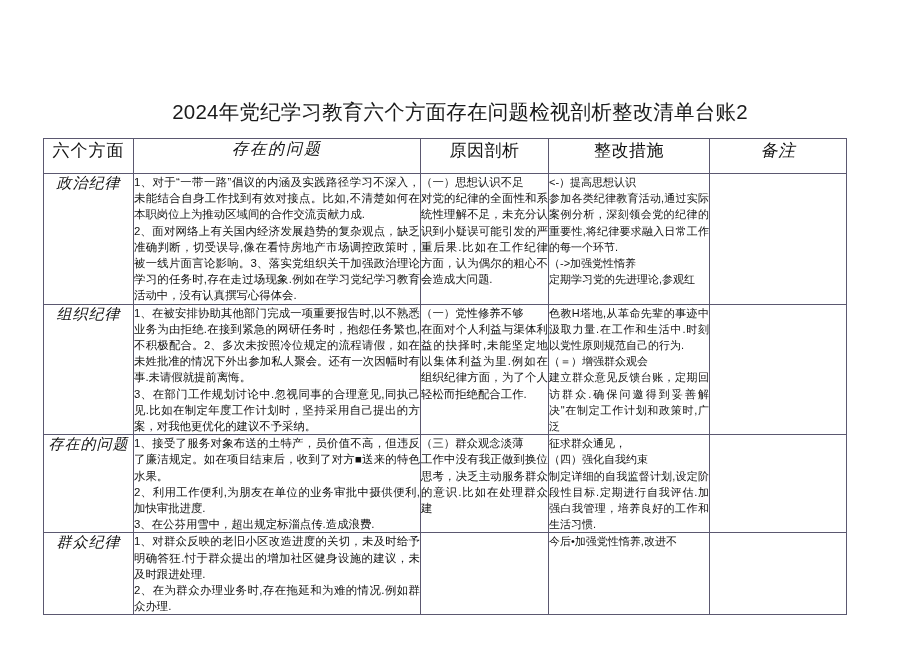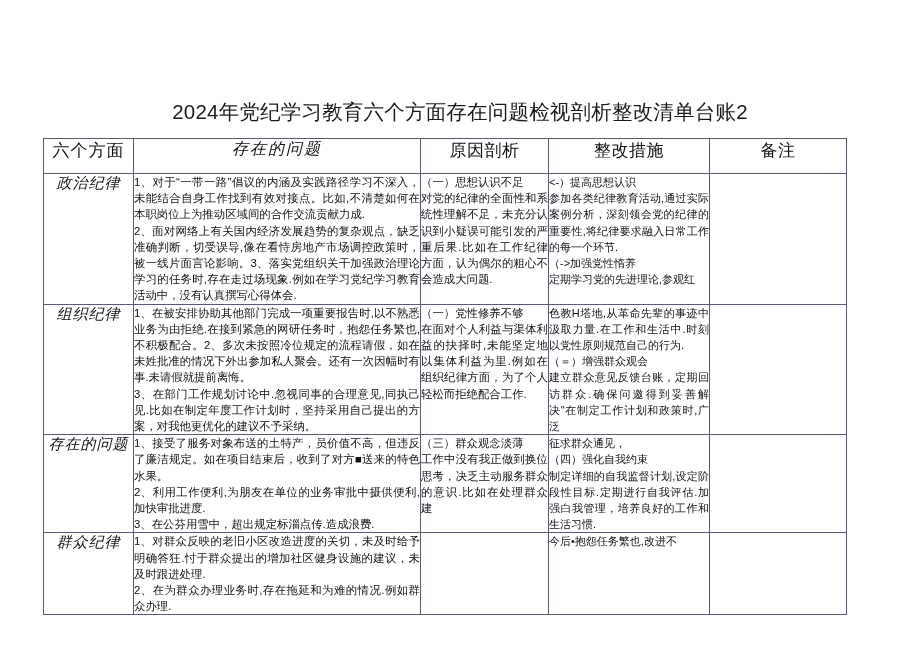--- a/index.html
+++ b/index.html
@@ -73,21 +73,21 @@
     font-weight: 400;
     font-size: 17px;
     color: #111;
     padding: 0 2px;
     white-space: nowrap;
   }
   th.h-aspect   { font-family: "Liberation Sans", "DejaVu Sans", sans-serif; letter-spacing: 1px; }
   th.h-problem  { font-family: Liberation Mono, monospace; font-style: italic; letter-spacing: 2px; font-size: 16px; margin-top: 34px; }
   th.h-cause    { font-family: "Liberation Sans", "DejaVu Sans", sans-serif; letter-spacing: 0.5px; }
   th.h-measure  { font-family: Liberation Mono, monospace; letter-spacing: 0.5px; }
-  th.h-remark   { font-family: "Liberation Sans", "DejaVu Sans", sans-serif; letter-spacing: 0.5px; }
+  th.h-remark   { font-family: "Liberation Sans", "DejaVu Sans", sans-serif; letter-spacing: 0.5px; font-style: italic; }
 
   
   td.aspect {
     text-align: center;
     vertical-align: middle;
     font-family: "Liberation Serif", "DejaVu Serif", serif;
     font-style: italic;
     font-size: 15px;
     letter-spacing: 1px;
     color: #111;
@@ -209,21 +209,21 @@
         <tr class="r3">
           <td class="aspect">群众纪律</td>
           <td class="problem">
               <div class="cell-text">1、对群众反映的老旧小区改造进度的关切，未及时给予明确答狂.忖于群众提出的增加社区健身设施的建议，未及时跟进处理.
 2、在为群众办理业务时,存在拖延和为难的情况.例如群众办理.</div>
             </td>
           <td class="cause">
               <div class="cell-text"></div>
             </td>
           <td class="measure">
-              <div class="cell-text">今后•抱怨任务繁也,改进不</div>
+              <div class="cell-text">今后•加强党性惰养,改进不</div>
             </td>
           <td class="remark">
               <div class="cell-text"></div>
             </td>
         </tr>
 
       </tbody>
     </table>
   </div>
 

